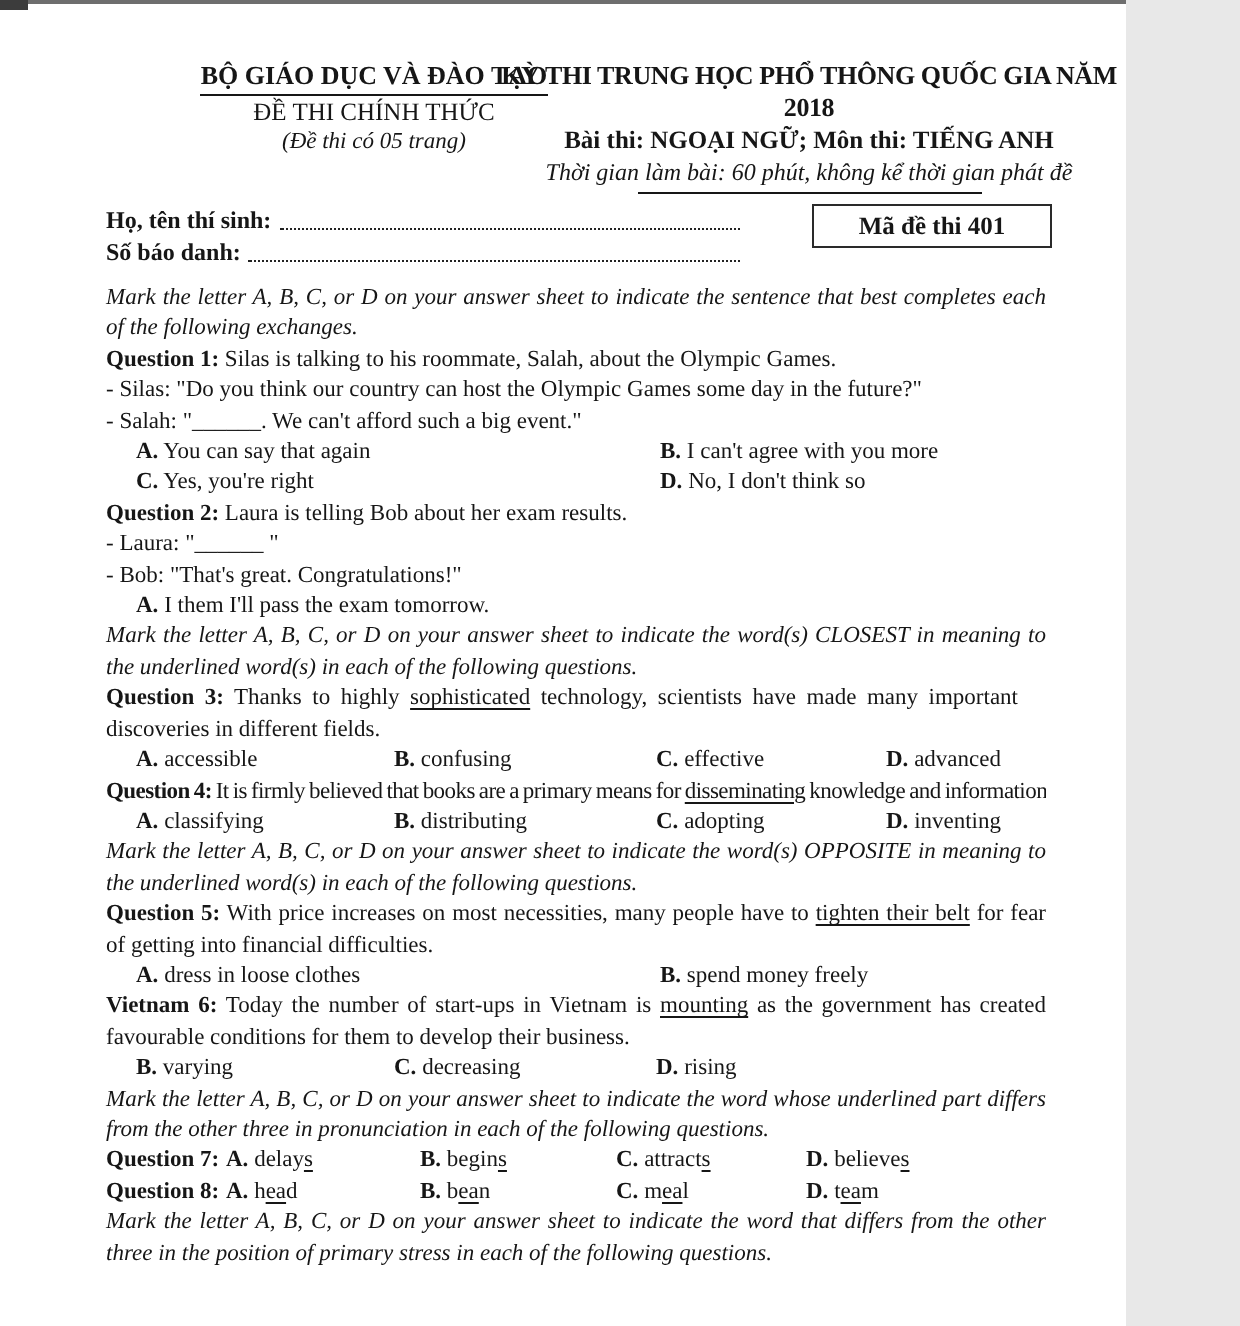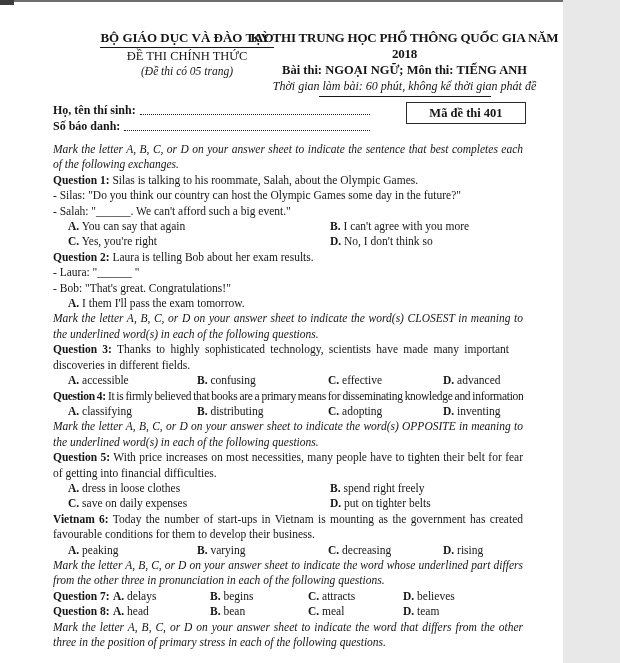--- a/index.html
+++ b/index.html
@@ -41,21 +41,21 @@
   }
 
   
   .main{margin:2px 40px 0 53px;}
   p{margin:0;}
   .instr{font-weight:normal;font-style:italic;text-align:justify;}
   .q{text-align:justify;}
   .q3fix{padding-right:14px;}
   .squeeze{white-space:nowrap;letter-spacing:-0.28px;word-spacing:-0.6px;overflow:hidden;}
   b.ql{font-weight:bold;}
-  .u{text-underline-offset:2px;}
+  .u{text-decoration:underline;text-underline-offset:2px;}
   .dlg{text-align:left;}
 
   .opts2{display:grid;grid-template-columns:262px 1fr;padding-left:15px;}
   .opts4{display:grid;grid-template-columns:129px 131px 115px 1fr;padding-left:15px;}
   .optsq{display:grid;grid-template-columns:60px 97px 98px 95px 1fr;}
   .opt b{font-weight:bold;}
 </style>
 </head>
 <body>
 
@@ -128,30 +128,25 @@
       <span class="opt"><b>B.</b> <span>distributing</span></span>
       <span class="opt"><b>C.</b> <span>adopting</span></span>
       <span class="opt"><b>D.</b> <span>inventing</span></span>
     </div>
 
     <p class="instr">Mark the letter A, B, C, or D on your answer sheet to indicate the word(s) OPPOSITE in meaning to the underlined word(s) in each of the following questions.</p>
 
     <p class="q"><b class="ql">Question 5:</b> <span>With price increases on most necessities, many people have to </span><span class="u">tighten their belt</span><span> for fear of getting into financial difficulties.</span></p>
     <div class="opts2">
       <span class="opt"><b>A.</b> <span>dress in loose clothes</span></span>
-      <span class="opt"><b>B.</b> <span>spend right freely</span></span>
-    </div>
-    <div class="opts2">
-      <span class="opt"><b>C.</b> <span>save on daily expenses</span></span>
-      <span class="opt"><b>D.</b> <span>put on tighter belts</span></span>
+      <span class="opt"><b>B.</b> <span>spend money freely</span></span>
     </div>
 
     <p class="q"><b class="ql">Vietnam 6:</b> <span>Today the number of start-ups in Vietnam is </span><span class="u">mounting</span><span> as the government has created favourable conditions for them to develop their business.</span></p>
     <div class="opts4">
-      <span class="opt"><b>A.</b> <span>peaking</span></span>
       <span class="opt"><b>B.</b> <span>varying</span></span>
       <span class="opt"><b>C.</b> <span>decreasing</span></span>
       <span class="opt"><b>D.</b> <span>rising</span></span>
     </div>
 
     <p class="instr">Mark the letter A, B, C, or D on your answer sheet to indicate the word whose underlined part differs from the other three in pronunciation in each of the following questions.</p>
 
     <div class="optsq">
       <b class="ql">Question 7:</b>
       <span class="opt"><b>A.</b> <span><span>delay</span><span class="u">s</span><span></span></span></span>

